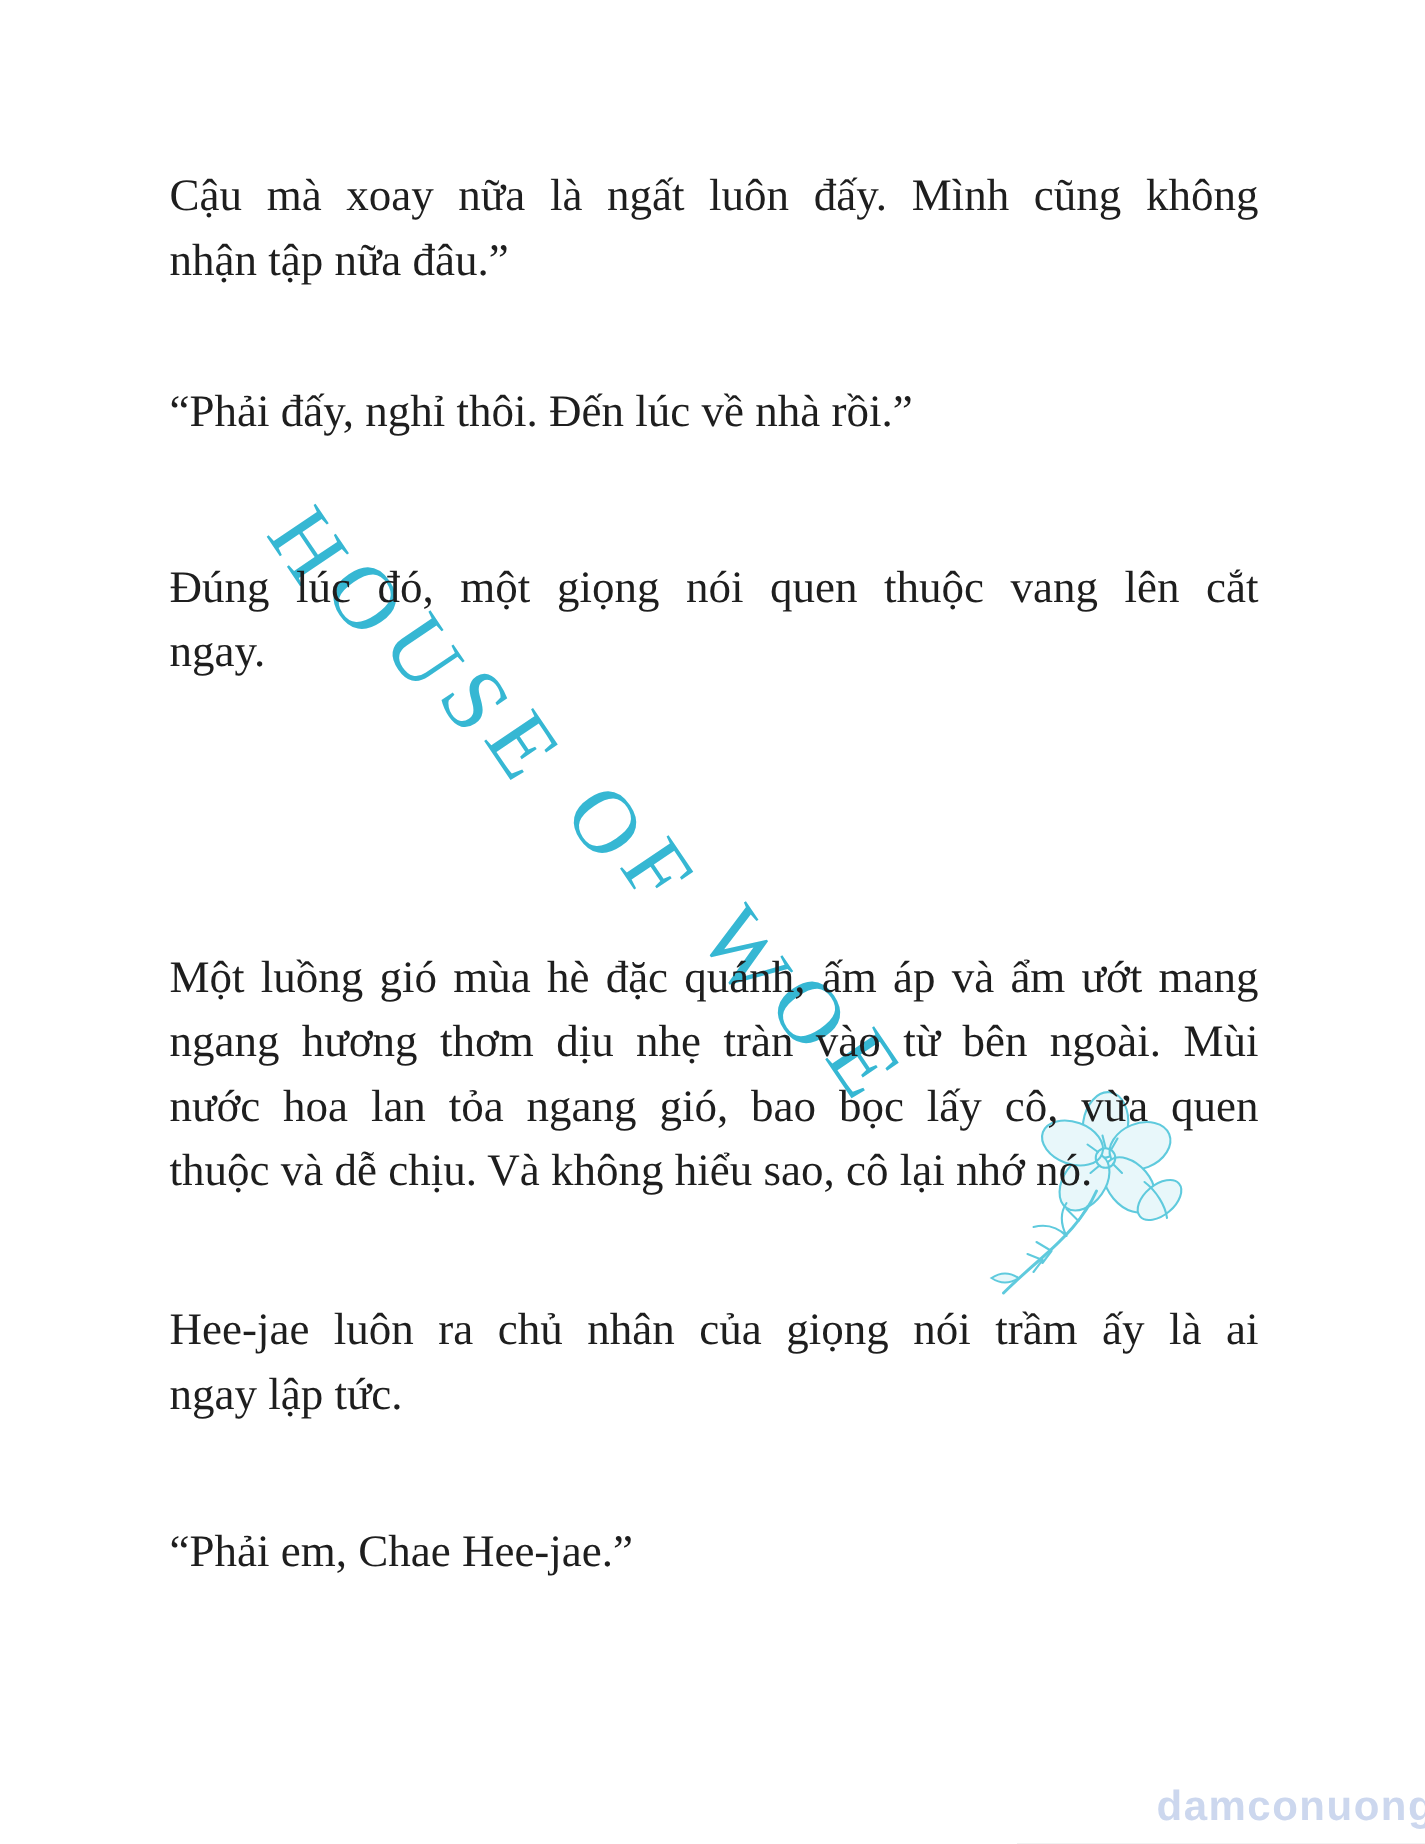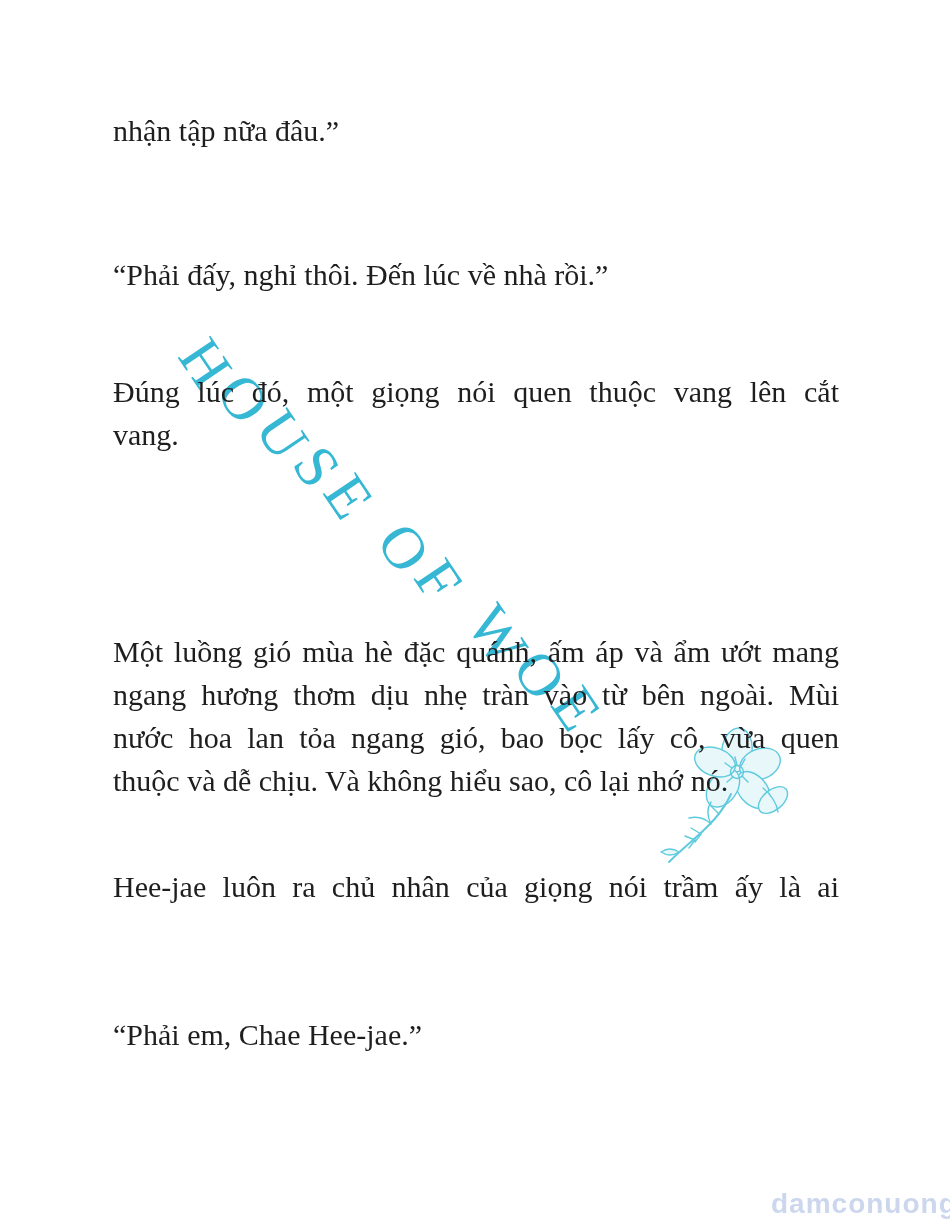--- a/index.html
+++ b/index.html
@@ -92,42 +92,44 @@
       <path d="M56 110 L46 104 M56 110 L50 118 M50 116 L40 112 M50 116 L44 124"></path>
       <path d="M74 90 L66 82 M74 90 L80 80"></path>
 
       <path d="M34 128 C28 124 22 124 16 128 C22 132 28 132 34 128 Z" fill="#e6f7fa"></path>
     </g>
   </svg>
 
   <div class="content" style="color: rgb(30, 30, 30);">
 
     <div class="para" style="top:109px">
+      <div class="line just">Cậu mà xoay nữa là ngất luôn đấy. Mình cũng không</div>
       <div class="line">nhận tập nữa đâu.”</div>
     </div>
 
     <div class="para" style="top:253px">
       <div class="line">“Phải đấy, nghỉ thôi. Đến lúc về nhà rồi.”</div>
     </div>
 
     <div class="para" style="top:370px">
       <div class="line just">Đúng lúc đó, một giọng nói quen thuộc vang lên cắt</div>
-      <div class="line">vang.</div>
+      <div class="line">ngay.</div>
     </div>
 
 
     <div class="para" style="top:630px">
       <div class="line just">Một luồng gió mùa hè đặc quánh, ấm áp và ẩm ướt mang</div>
       <div class="line just">ngang hương thơm dịu nhẹ tràn vào từ bên ngoài. Mùi</div>
       <div class="line just">nước hoa lan tỏa ngang gió, bao bọc lấy cô, vừa quen</div>
       <div class="line">thuộc và dễ chịu. Và không hiểu sao, cô lại nhớ nó.</div>
     </div>
 
     <div class="para" style="top:865px">
       <div class="line just">Hee-jae luôn ra chủ nhân của giọng nói trầm ấy là ai</div>
+      <div class="line">ngay lập tức.</div>
     </div>
 
     <div class="para" style="top:1013px">
       <div class="line">“Phải em, Chae Hee-jae.”</div>
     </div>
 
   </div>
 
   <div class="credit" style="color: rgb(204, 215, 238);">damconuong</div>
 

